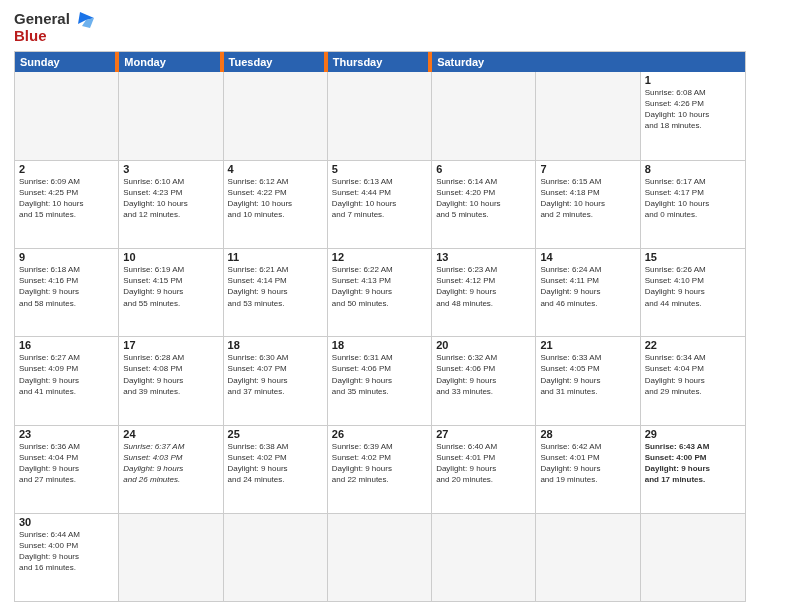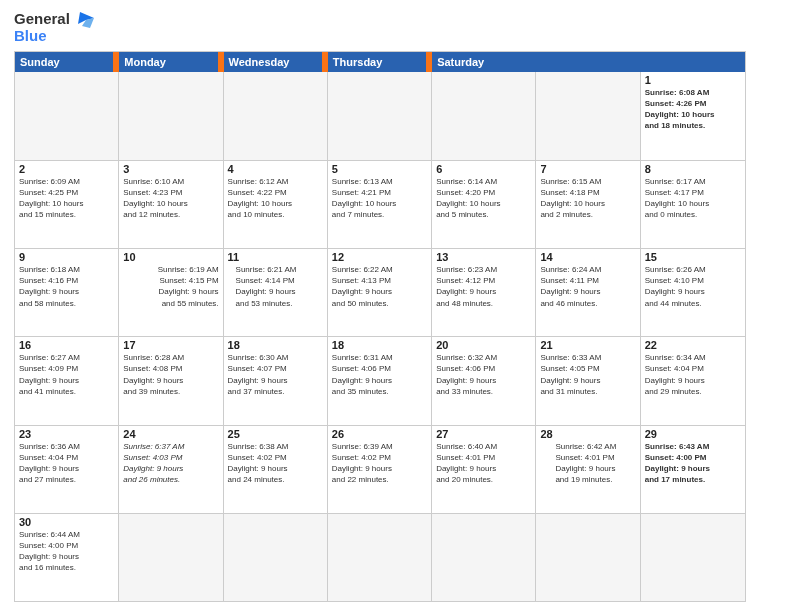--- a/index.html
+++ b/index.html
@@ -51,21 +51,21 @@
       display: grid;
       grid-template-columns: repeat(7, 1fr);
       background: #2962b0;
     }
     .cal-header-cell {
       color: #fff;
       font-size: 11px;
       font-weight: bold;
       padding: 4px 5px;
       text-align: left;
-      border-right: 6px solid #f97316;
+      border-right: 4px solid #f97316;
     }
     .cal-header-cell:last-child { border-right: none; }
     .cal-body {
       flex: 1;
       display: grid;
       grid-template-rows: repeat(6, 1fr);
     }
     .cal-row {
       display: grid;
       grid-template-columns: repeat(7, 1fr);
@@ -103,48 +103,48 @@
   <div class="header">
     <div class="logo">
     <div style="display:flex;flex-direction:column;line-height:1.1;">
       <div style="display:flex;align-items:center;gap:2px;">
         <span style="font-size:15px;font-weight:bold;color:#333;">General</span>
         <svg width="22" height="18" viewBox="0 0 22 18">
           <polygon points="8,2 22,8 14,10 6,14" fill="#1a73e8"></polygon>
           <polygon points="14,10 22,8 18,18 10,16" fill="#4a9de8" opacity="0.8"></polygon>
         </svg>
       </div>
-      <span style="font-size:15px;font-weight:bold;color:#3b82f6;">Blue</span>
+      <span style="font-size:15px;font-weight:bold;color:#b91c1c;">Blue</span>
     </div>
   </div>
     <div class="title-area">
       <div class="month-title"></div>
       <div class="subtitle"></div>
     </div>
   </div>
 
   <div class="calendar">
     <div class="cal-header" id="cal-header">
         <div class="cal-header-cell">Sunday</div>
         <div class="cal-header-cell">Monday</div>
-        <div class="cal-header-cell">Wednesday</div>
+        <div class="cal-header-cell">Tuesday</div>
         <div class="cal-header-cell">Thursday</div>
         <div class="cal-header-cell">Saturday</div>
       </div>
     <div class="cal-body" id="cal-body">
         <div class="cal-row">
           <div class="cal-cell empty"></div>
           <div class="cal-cell empty"></div>
           <div class="cal-cell empty"></div>
           <div class="cal-cell empty"></div>
           <div class="cal-cell empty"></div>
           <div class="cal-cell empty"></div>
           <div class="cal-cell">
             <span class="day-num">1</span>
-            <div class="day-info" style="white-space: pre-line; font-weight: bold;">Sunrise: 6:08 AM
+            <div class="day-info" style="white-space: pre-line;">Sunrise: 6:08 AM
 Sunset: 4:26 PM
 Daylight: 10 hours
 and 18 minutes.</div>
           </div>
         </div>
         <div class="cal-row">
           <div class="cal-cell">
             <span class="day-num">2</span>
             <div class="day-info" style="white-space: pre-line;">Sunrise: 6:09 AM
 Sunset: 4:25 PM
@@ -161,21 +161,21 @@
           <div class="cal-cell">
             <span class="day-num">4</span>
             <div class="day-info" style="white-space: pre-line;">Sunrise: 6:12 AM
 Sunset: 4:22 PM
 Daylight: 10 hours
 and 10 minutes.</div>
           </div>
           <div class="cal-cell">
             <span class="day-num">5</span>
             <div class="day-info" style="white-space: pre-line;">Sunrise: 6:13 AM
-Sunset: 4:21 PM
+Sunset: 4:44 PM
 Daylight: 10 hours
 and 7 minutes.</div>
           </div>
           <div class="cal-cell">
             <span class="day-num">6</span>
             <div class="day-info" style="white-space: pre-line;">Sunrise: 6:14 AM
 Sunset: 4:20 PM
 Daylight: 10 hours
 and 5 minutes.</div>
           </div>
@@ -197,28 +197,28 @@
         <div class="cal-row">
           <div class="cal-cell">
             <span class="day-num">9</span>
             <div class="day-info" style="white-space: pre-line;">Sunrise: 6:18 AM
 Sunset: 4:16 PM
 Daylight: 9 hours
 and 58 minutes.</div>
           </div>
           <div class="cal-cell">
             <span class="day-num">10</span>
-            <div class="day-info" style="white-space: pre-line; text-align: right;">Sunrise: 6:19 AM
+            <div class="day-info" style="white-space: pre-line;">Sunrise: 6:19 AM
 Sunset: 4:15 PM
 Daylight: 9 hours
 and 55 minutes.</div>
           </div>
           <div class="cal-cell">
             <span class="day-num">11</span>
-            <div class="day-info" style="white-space: pre-line; margin-left: 8px;">Sunrise: 6:21 AM
+            <div class="day-info" style="white-space: pre-line;">Sunrise: 6:21 AM
 Sunset: 4:14 PM
 Daylight: 9 hours
 and 53 minutes.</div>
           </div>
           <div class="cal-cell">
             <span class="day-num">12</span>
             <div class="day-info" style="white-space: pre-line;">Sunrise: 6:22 AM
 Sunset: 4:13 PM
 Daylight: 9 hours
 and 50 minutes.</div>
@@ -327,21 +327,21 @@
           </div>
           <div class="cal-cell">
             <span class="day-num">27</span>
             <div class="day-info" style="white-space: pre-line;">Sunrise: 6:40 AM
 Sunset: 4:01 PM
 Daylight: 9 hours
 and 20 minutes.</div>
           </div>
           <div class="cal-cell">
             <span class="day-num">28</span>
-            <div class="day-info" style="white-space: pre-line; margin-left: 15px;">Sunrise: 6:42 AM
+            <div class="day-info" style="white-space: pre-line;">Sunrise: 6:42 AM
 Sunset: 4:01 PM
 Daylight: 9 hours
 and 19 minutes.</div>
           </div>
           <div class="cal-cell">
             <span class="day-num">29</span>
             <div class="day-info" style="white-space: pre-line; font-weight: bold;">Sunrise: 6:43 AM
 Sunset: 4:00 PM
 Daylight: 9 hours
 and 17 minutes.</div>

